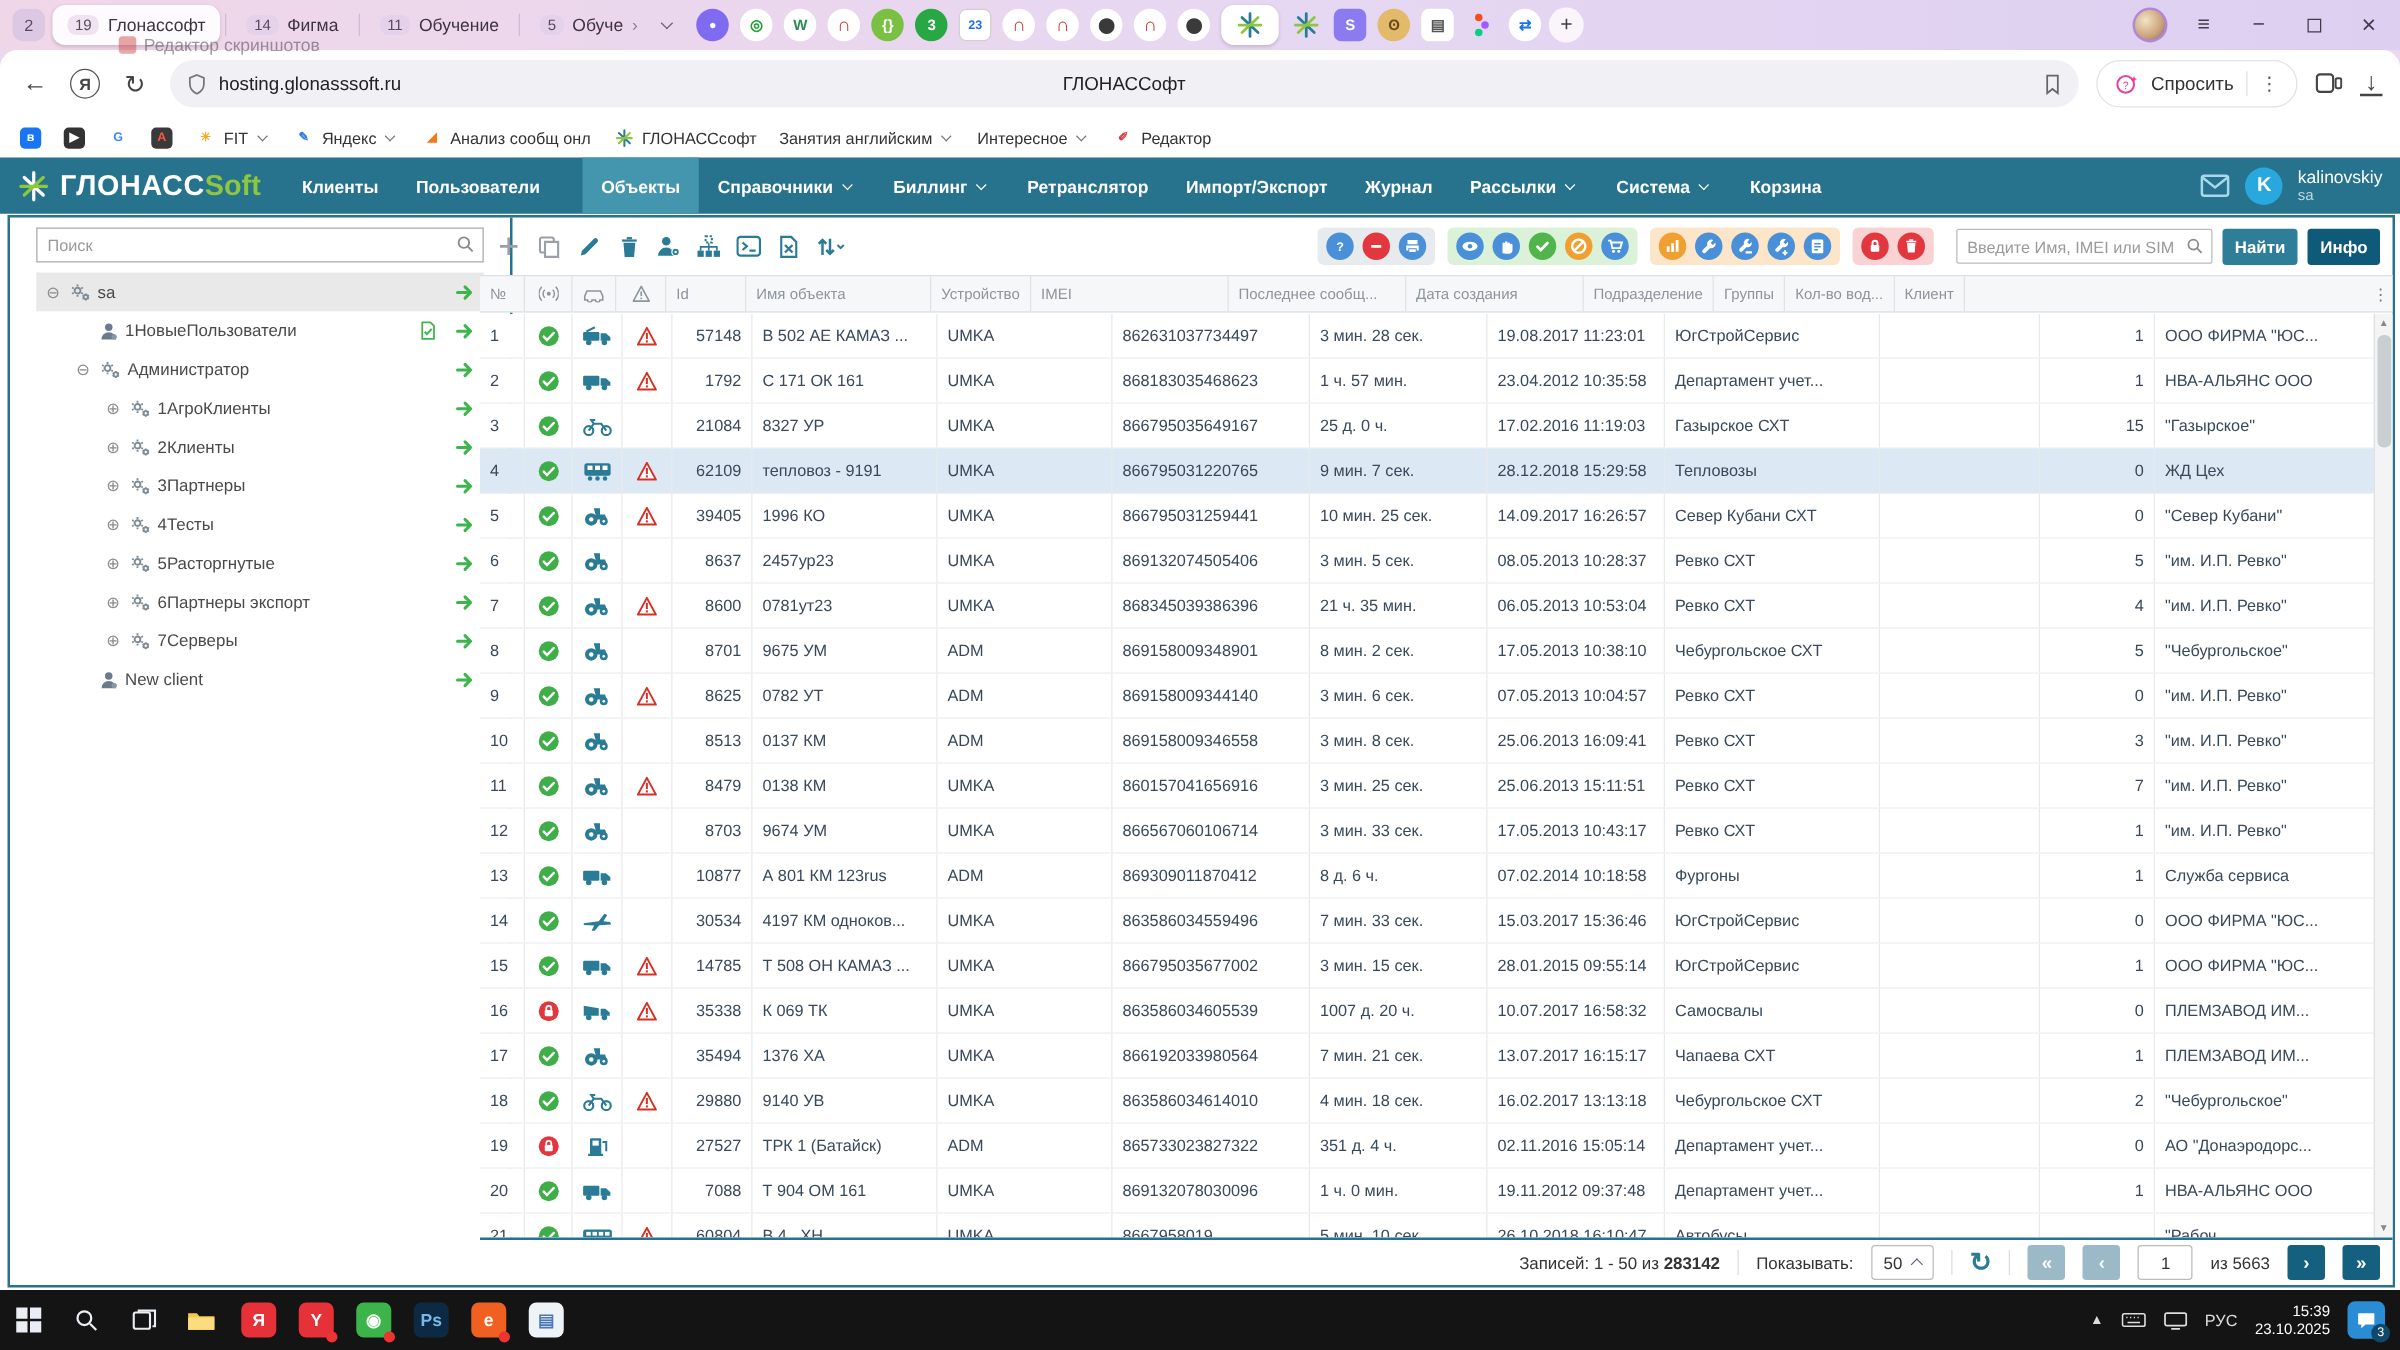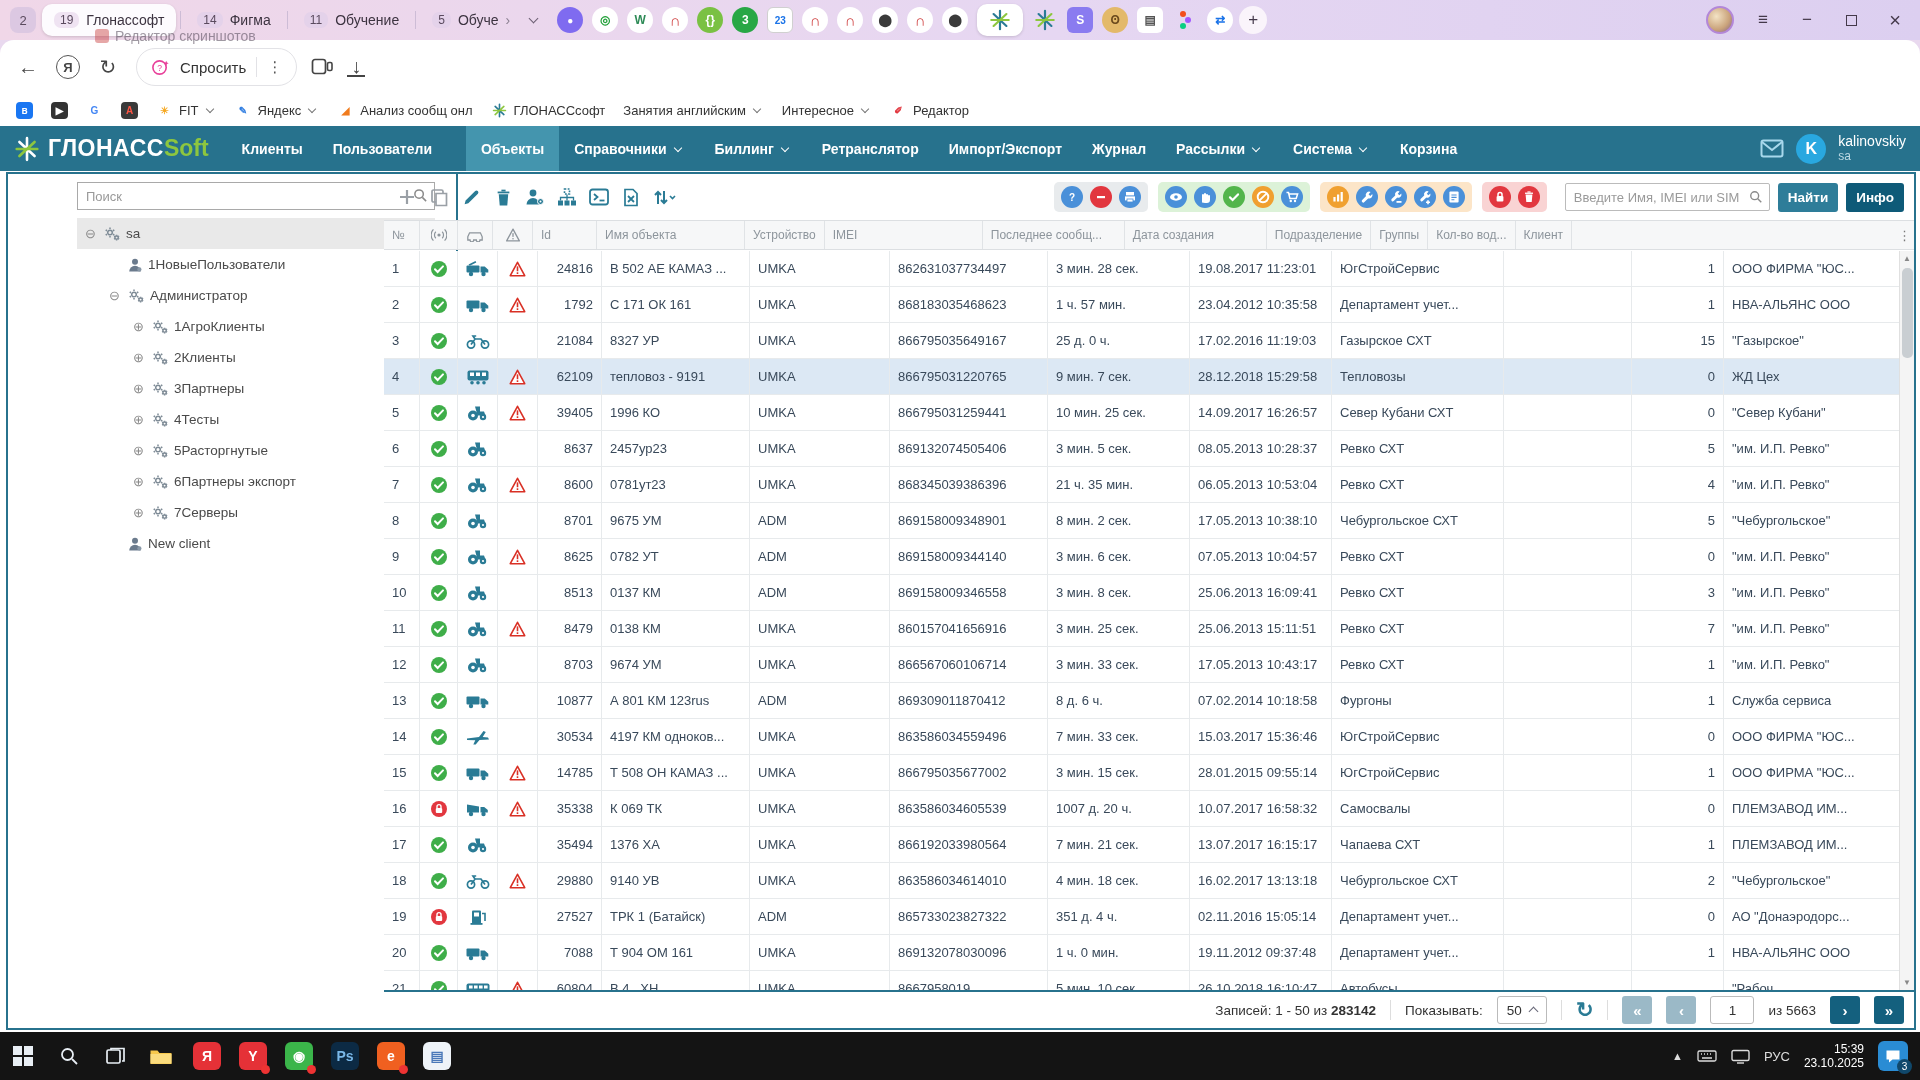--- a/index.html
+++ b/index.html
@@ -44,21 +44,21 @@
   #logo .t2{font-size:23px;font-weight:bold;color:#8dc63f;}
   .nav-item{height:45px;display:flex;align-items:center;padding:0 15px;font-size:14px;font-weight:bold;gap:6px;cursor:default;}
   .nav-item.active{background:#4495ae;margin-left:19px;}
   .nav-item .caret-down{width:6px;height:6px;border-color:#fff;margin-bottom:2px;}
   #nav-right{margin-left:auto;display:flex;align-items:center;gap:12px;padding-right:14px;}
   #user-avatar{width:30px;height:30px;border-radius:50%;background:#29a8e0;color:#fff;display:flex;align-items:center;justify-content:center;font-size:16px;font-weight:bold;}
   #user-name{font-size:14px;font-weight:normal;line-height:15px;}
   #user-sub{font-size:12px;color:#bcd9e4;}
   #app-body{position:absolute;top:46px;left:6px;right:4px;bottom:2px;border:2px solid #27728d;background:#fff;}
   
-  #sidebar{position:absolute;top:0;left:0;bottom:0;width:402px;border-right:2px solid #27728d;padding:8px 21px;margin-left:48px;}
+  #sidebar{position:absolute;top:0;left:0;bottom:0;width:402px;border-right:2px solid #27728d;padding:8px 21px;}
   #side-search{position:relative;}
   #side-search input{width:100%;height:28px;border:1px solid #a9a9a9;padding:0 28px 0 8px;font-size:13px;color:#333;font-family:inherit;}
   #side-search input::placeholder{color:#999;}
   .mag{position:absolute;right:7px;top:6px;}
   #tree{margin-top:8px;}
   .trow{height:31px;display:flex;align-items:center;gap:5px;font-size:13.5px;color:#4a4a4a;padding-right:6px;}
   .trow.sel{background:#e9e9e9;}
   .texp{width:15px;text-align:center;color:#8b8b8b;font-size:13px;flex:0 0 auto;}
   .ttrail{margin-left:auto;display:flex;gap:7px;align-items:center;}
   
@@ -196,20 +196,34 @@
 <div id="ghost-tip">
   <span class="gt-ic"></span>
   <span>Редактор скриншотов</span>
 </div>
 
 <div id="chrome">
   <div id="addr">
     <span class="nav-ic">←</span>
     <span class="ya-circ">Я</span>
     <span class="nav-ic">↻</span>
+    <div id="urlpill">
+      <span>
+          <svg width="15" height="17" viewBox="0 0 16 18">
+            <path d="M8 1l6 2.5v5c0 4-2.5 7-6 8.5-3.5-1.5-6-4.5-6-8.5v-5z" fill="none" stroke="#777" stroke-width="1.5"></path>
+          </svg>
+        </span>
+      <span id="url-text">hosting.glonasssoft.ru</span>
+      <span id="page-title-center">ГЛОНАССофт</span>
+      <span style="margin-left:auto;">
+          <svg width="14" height="17" viewBox="0 0 14 18">
+            <path d="M2.5 1.5h9v15l-4.5-3.6L2.5 16.5z" fill="none" stroke="#666" stroke-width="1.5"></path>
+          </svg>
+        </span>
+    </div>
     <div id="ask-pill">
       <span class="pink">
           <svg width="19" height="19" viewBox="0 0 20 20">
             <circle cx="9" cy="10" r="7" fill="none" stroke="#e8409a" stroke-width="1.7"></circle>
             <text x="9" y="13.5" font-size="9" text-anchor="middle" fill="#e8409a">?</text>
             <path d="M16 3l.8 1.8L18.6 5.6 16.8 6.4 16 8.2 15.2 6.4 13.4 5.6 15.2 4.8z" fill="#e8409a"></path>
           </svg>
         </span>
       <span class="ask-label">Спросить</span>
       <span style="width:1px;height:20px;background:#e2e2e6;"></span>
@@ -841,21 +855,21 @@
                 </g>
               </svg>
             </div>
             <div class="c w-warn ctr">
               <svg width="17" height="16" viewBox="0 0 16 15">
                 <path d="M8 1.2L14.8 13.8H1.2Z" fill="#fff" stroke="#d93025" stroke-width="1.5" stroke-linejoin="round"></path>
                 <rect x="7.25" y="5" width="1.5" height="4.6" fill="#d93025"></rect>
                 <rect x="7.25" y="10.6" width="1.5" height="1.6" fill="#d93025"></rect>
               </svg>
             </div>
-            <div class="c w-id num">24816</div>
+            <div class="c w-id num">57148</div>
             <div class="c w-name">В 502 АЕ КАМАЗ ...</div>
             <div class="c w-dev">UMKA</div>
             <div class="c w-imei">862631037734497</div>
             <div class="c w-last">3 мин. 28 сек.</div>
             <div class="c w-created">19.08.2017 11:23:01</div>
             <div class="c w-div">ЮгСтройСервис</div>
             <div class="c w-grp"></div>
             <div class="c w-drv num">1</div>
             <div class="c w-cli">ООО ФИРМА "ЮС...</div>
           </div>

